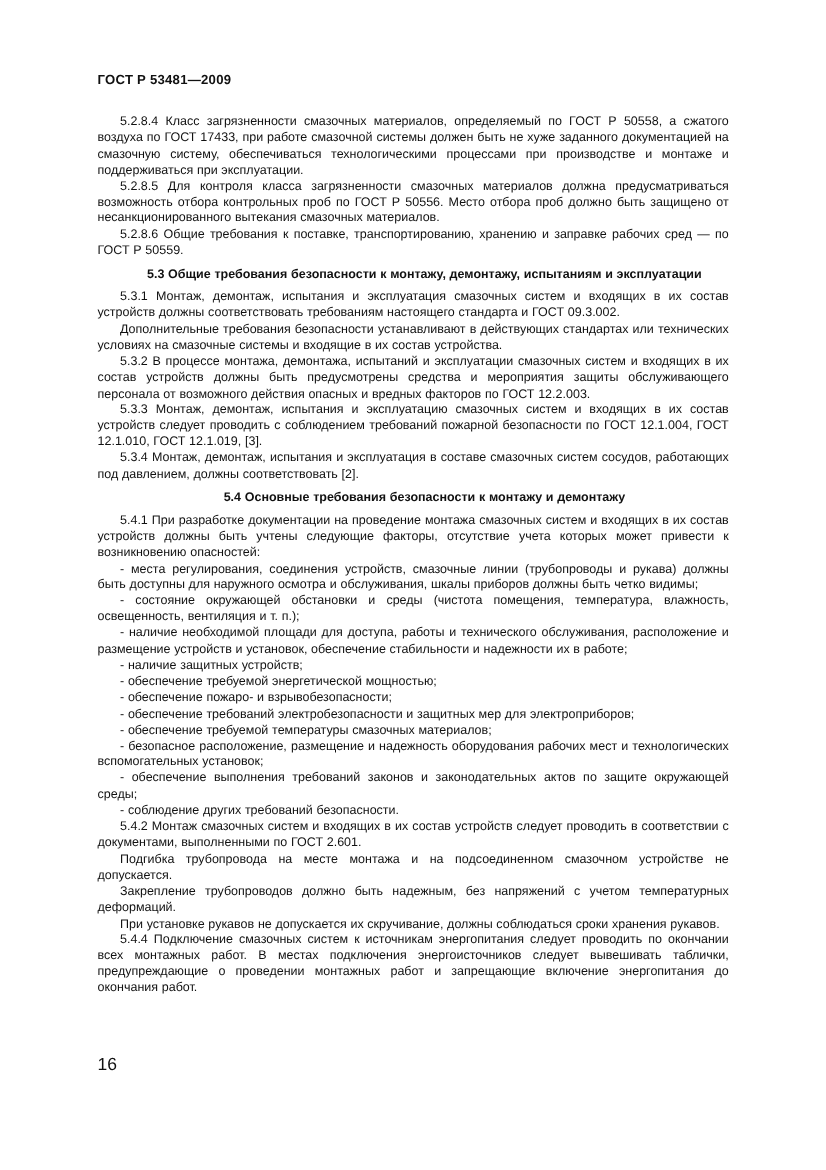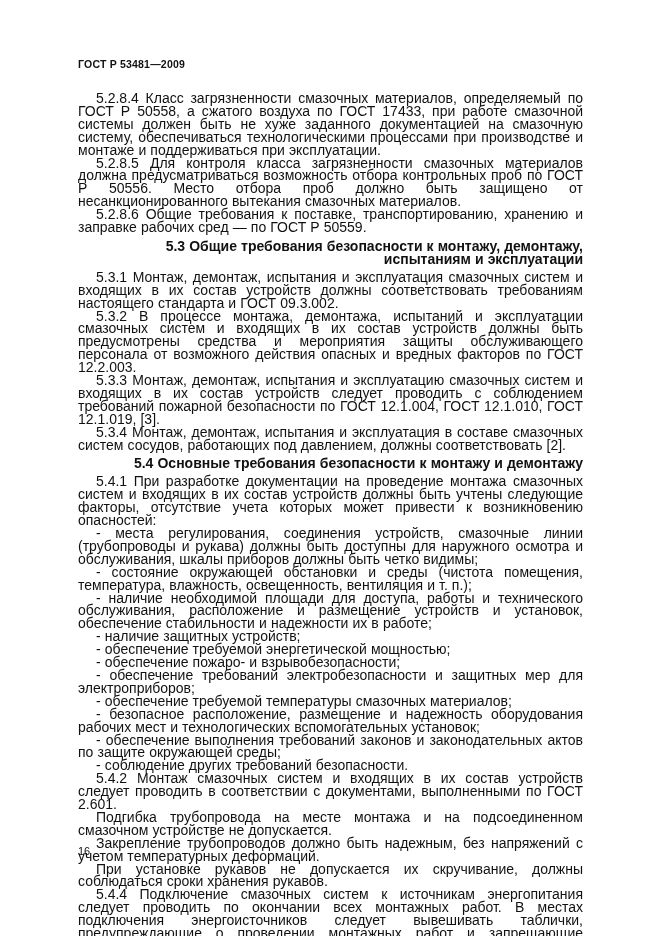--- a/index.html
+++ b/index.html
@@ -29,51 +29,52 @@
     font-size: 10.5px;
     line-height: 13px;
     margin-bottom: 21px;
     letter-spacing: 0.2px;
   }
   .content {
     width: 505px;
   }
   .content p {
     margin: 0;
-    font-size: 14px;
+    font-size: 10px;
     line-height: 12.9px;
     text-align: justify;
     text-indent: 18px;
     word-spacing: 0.2px;
   }
   .content p.heading {
     font-weight: bold;
     margin: 6px 0 5px 0;
-    text-align: right;
+    text-align: center;
   }
   .page-number {
     position: absolute;
     left: 78px;
     top: 845px;
-    font-size: 11px;
+    font-size: 14px;
     line-height: 13px;
   }
 </style>
 </head>
 <body>
 
 <div class="page">
   <div class="doc-header">ГОСТ Р 53481—2009</div>
 
   <div class="content">
       <p class="body">5.2.8.4 Класс загрязненности смазочных материалов, определяемый по ГОСТ Р 50558, а сжатого воздуха по ГОСТ 17433, при работе смазочной системы должен быть не хуже заданного документацией на смазочную систему, обеспечиваться технологическими процессами при производстве и монтаже и поддерживаться при эксплуатации.</p>
       <p class="body">5.2.8.5 Для контроля класса загрязненности смазочных материалов должна предусматриваться возможность отбора контрольных проб по ГОСТ Р 50556. Место отбора проб должно быть защищено от несанкционированного вытекания смазочных материалов.</p>
       <p class="body">5.2.8.6 Общие требования к поставке, транспортированию, хранению и заправке рабочих сред — по ГОСТ Р 50559.</p>
       <p class="heading">5.3 Общие требования безопасности к монтажу, демонтажу, испытаниям и эксплуатации</p>
       <p class="body">5.3.1 Монтаж, демонтаж, испытания и эксплуатация смазочных систем и входящих в их состав устройств должны соответствовать требованиям настоящего стандарта и ГОСТ 09.3.002.</p>
+      <p class="body">Дополнительные требования безопасности устанавливают в действующих стандартах или технических условиях на смазочные системы и входящие в их состав устройства.</p>
       <p class="body">5.3.2 В процессе монтажа, демонтажа, испытаний и эксплуатации смазочных систем и входящих в их состав устройств должны быть предусмотрены средства и мероприятия защиты обслуживающего персонала от возможного действия опасных и вредных факторов по ГОСТ 12.2.003.</p>
       <p class="body">5.3.3 Монтаж, демонтаж, испытания и эксплуатацию смазочных систем и входящих в их состав устройств следует проводить с соблюдением требований пожарной безопасности по ГОСТ 12.1.004, ГОСТ 12.1.010, ГОСТ 12.1.019, [3].</p>
       <p class="body">5.3.4 Монтаж, демонтаж, испытания и эксплуатация в составе смазочных систем сосудов, работающих под давлением, должны соответствовать [2].</p>
       <p class="heading">5.4 Основные требования безопасности к монтажу и демонтажу</p>
       <p class="body">5.4.1 При разработке документации на проведение монтажа смазочных систем и входящих в их состав устройств должны быть учтены следующие факторы, отсутствие учета которых может привести к возникновению опасностей:</p>
       <p class="body">- места регулирования, соединения устройств, смазочные линии (трубопроводы и рукава) должны быть доступны для наружного осмотра и обслуживания, шкалы приборов должны быть четко видимы;</p>
       <p class="body">- состояние окружающей обстановки и среды (чистота помещения, температура, влажность, освещенность, вентиляция и т. п.);</p>
       <p class="body">- наличие необходимой площади для доступа, работы и технического обслуживания, расположение и размещение устройств и установок, обеспечение стабильности и надежности их в работе;</p>
       <p class="body">- наличие защитных устройств;</p>
       <p class="body">- обеспечение требуемой энергетической мощностью;</p>

